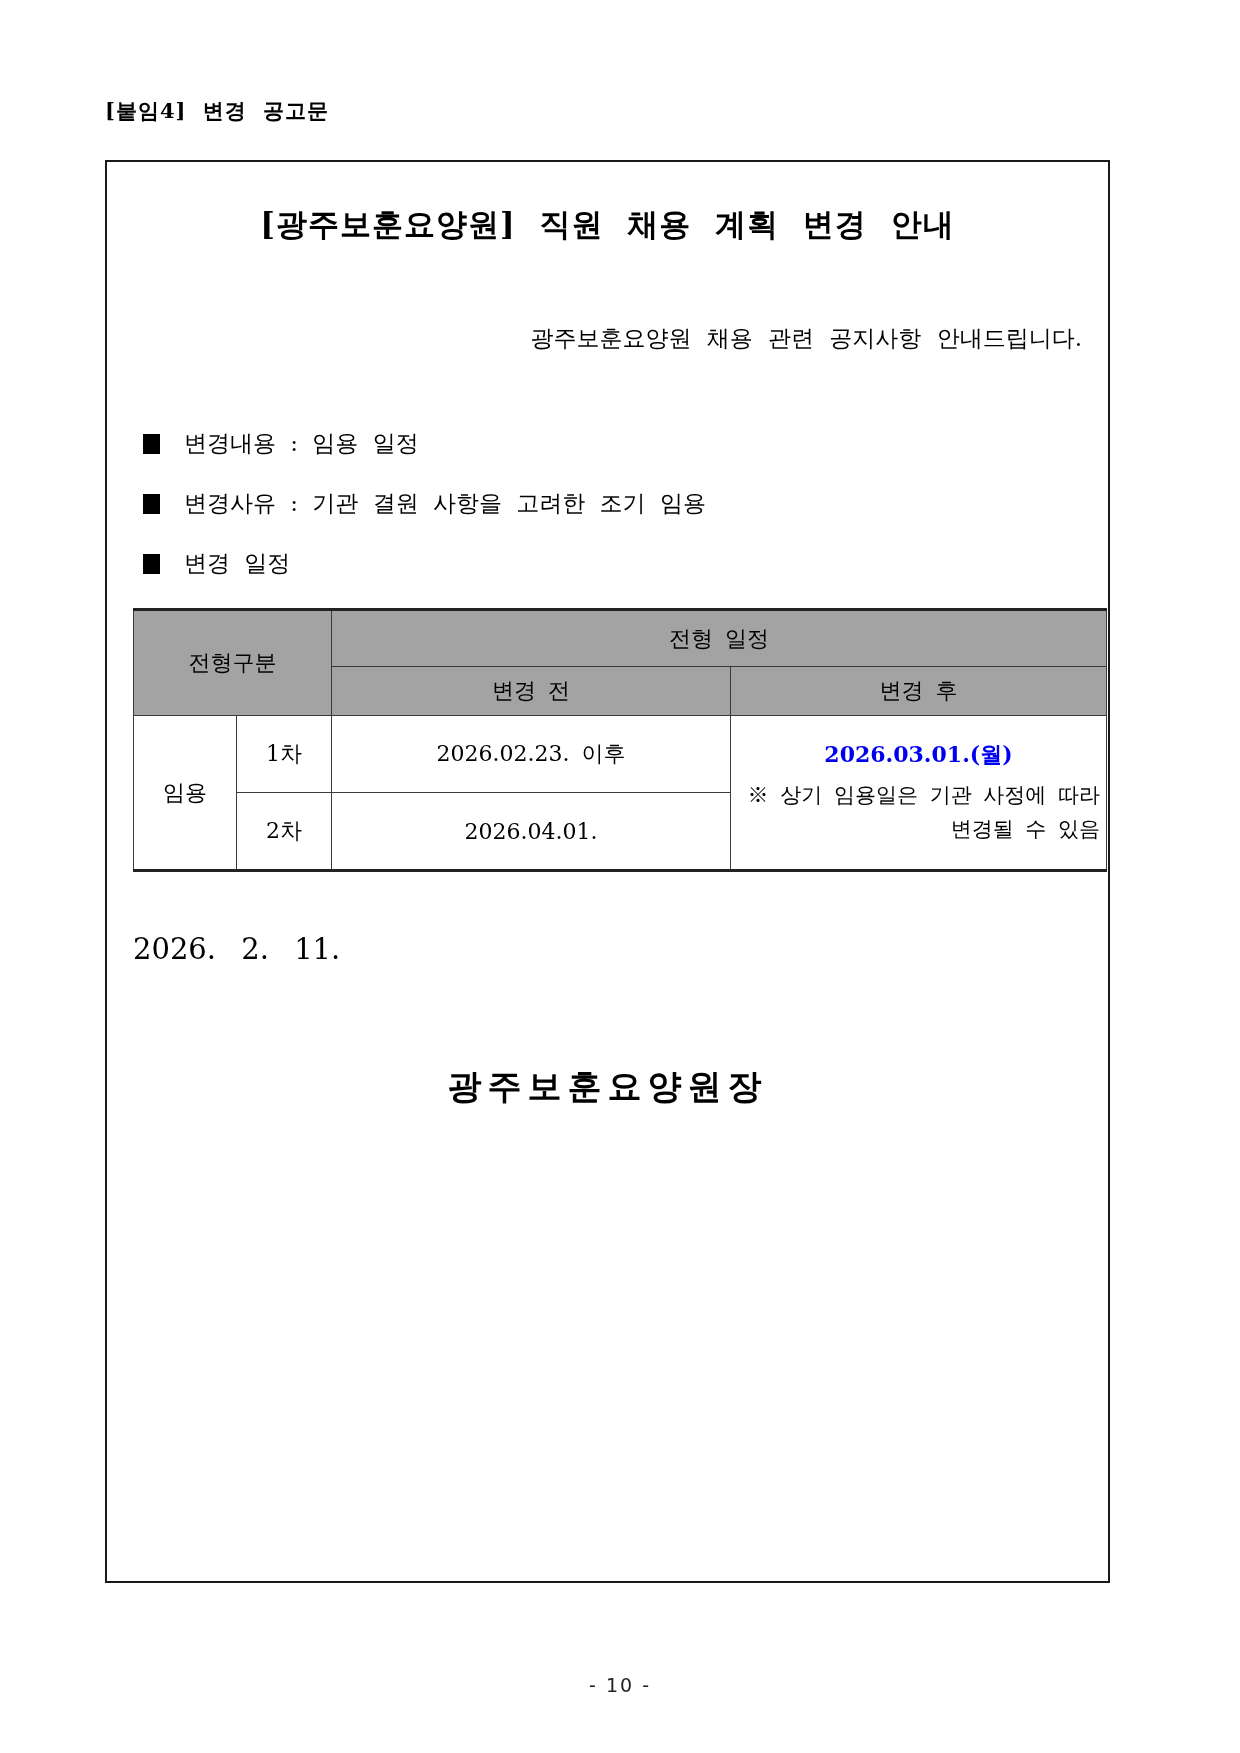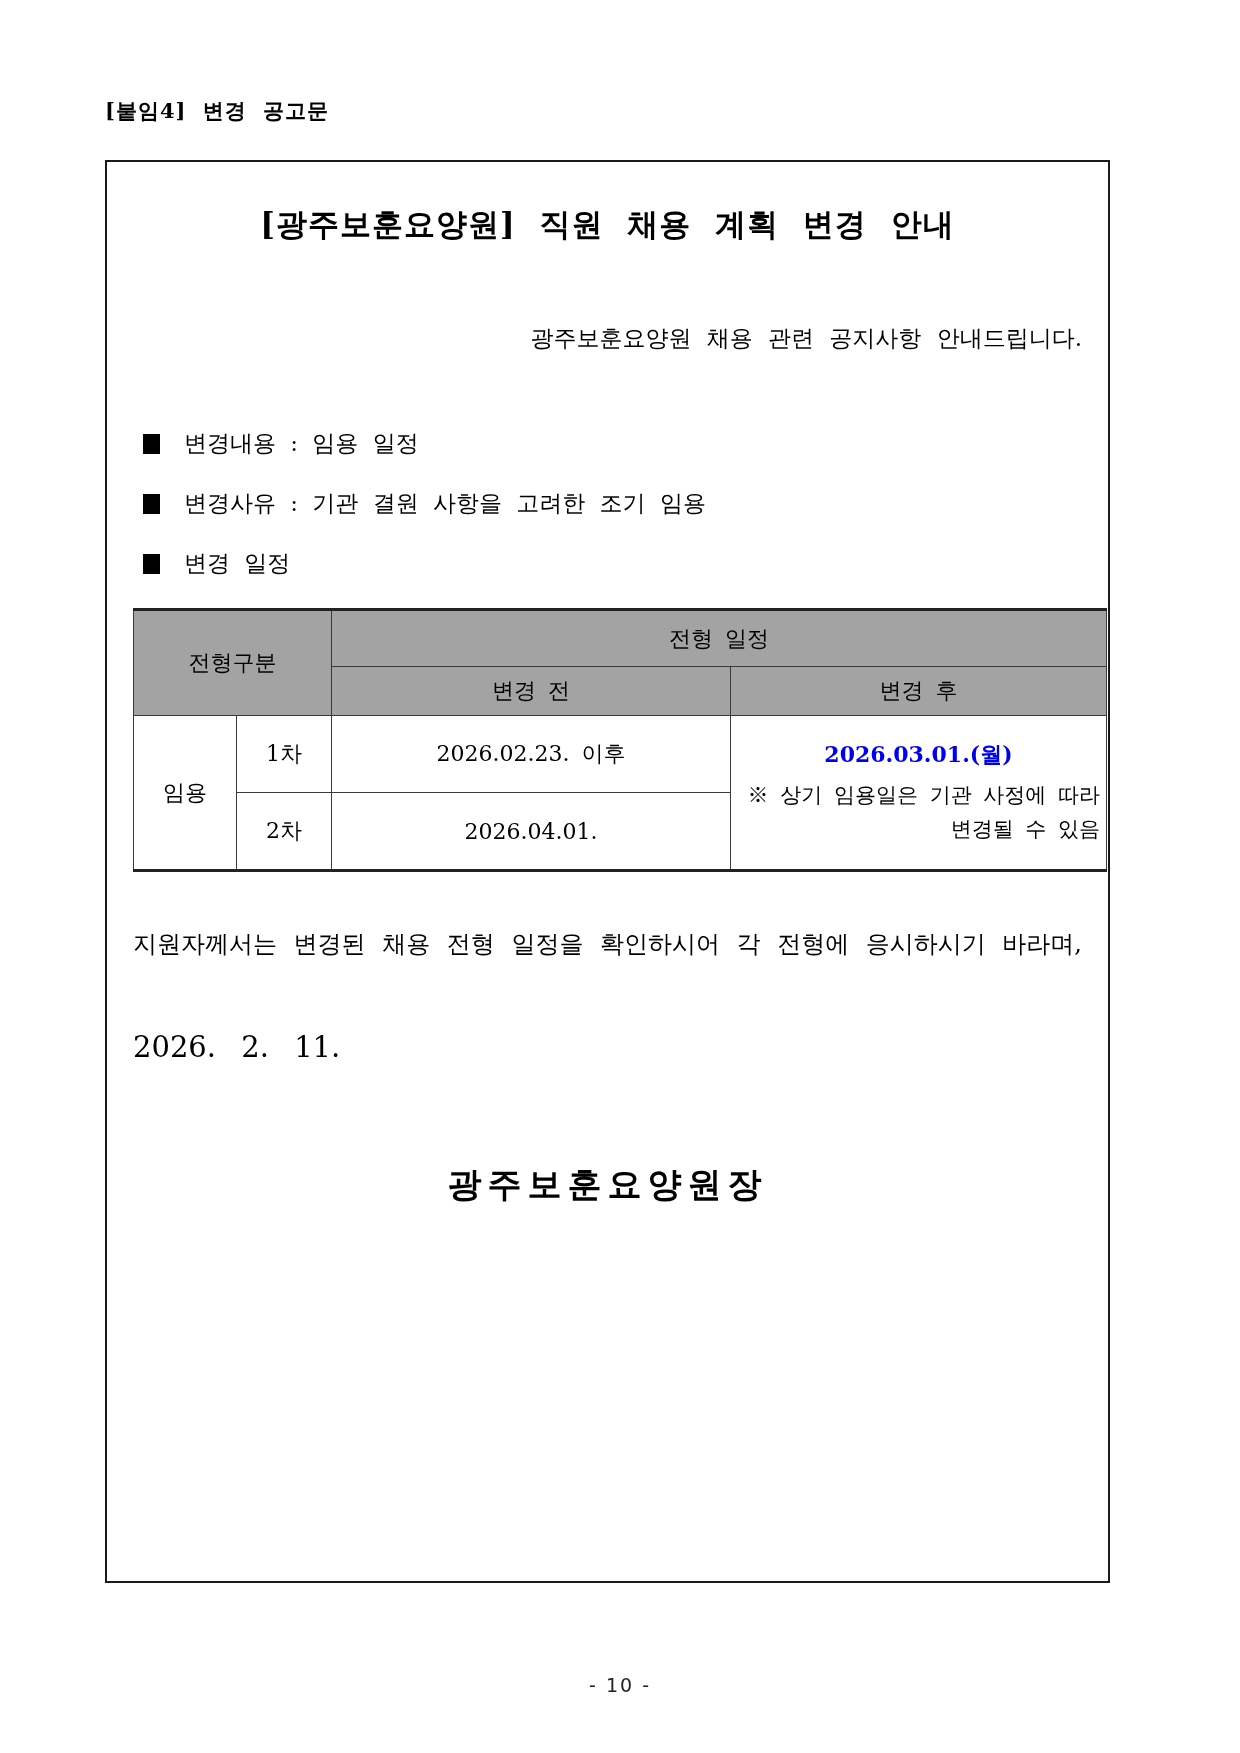--- a/index.html
+++ b/index.html
@@ -199,21 +199,20 @@
         </tr>
         <tr class="row-b2">
           <td>2차</td>
           <td>2026.04.01.</td>
         </tr>
       </tbody>
     </table>
 
 
     <div class="closing">
-      <div class="just-line">지원자께서는 변경된 채용 전형 일정을 확인하시어 각 전형에 응시하시기 바라며,</div>
     </div>
 
     <div class="issue-date">2026. 2. 11.</div>
 
     <div class="signature">광주보훈요양원장</div>
 
   </div>
 
   <div class="page-number">- 10 -</div>
 

